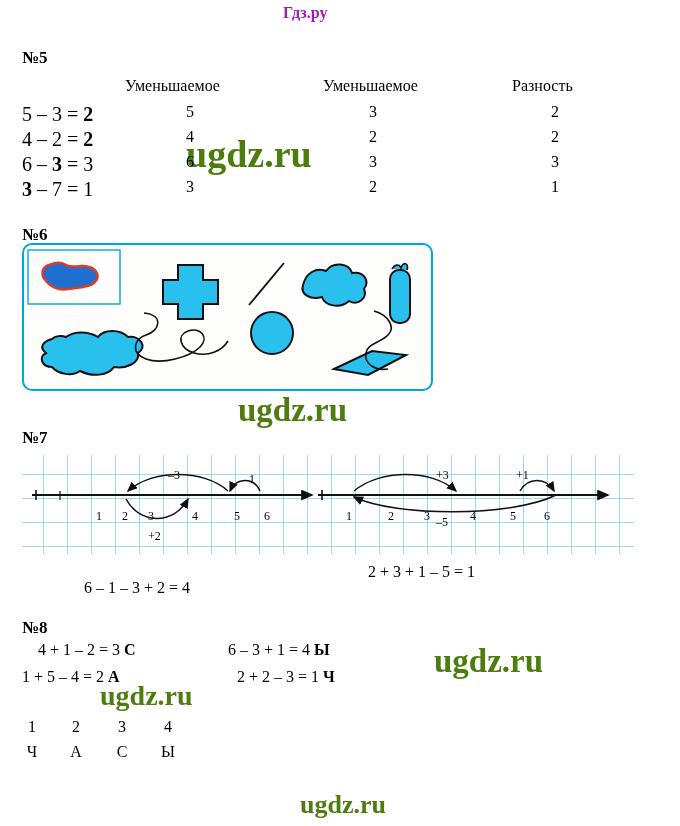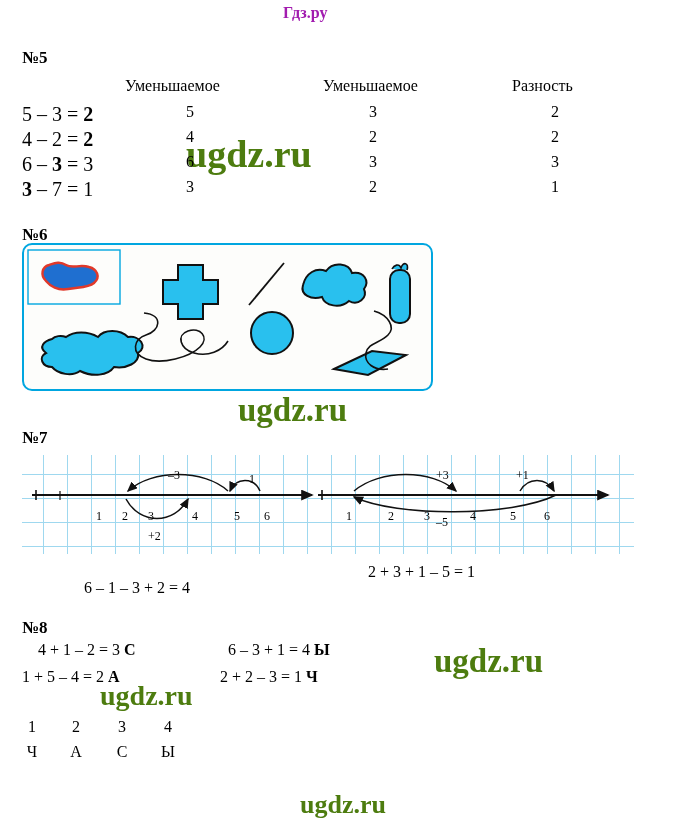--- a/index.html
+++ b/index.html
@@ -222,21 +222,21 @@
 <div class="eq-line" style="left:84px; top:563px;margin-top:16px;">6 – 1 – 3 + 2 = 4</div>
 <div class="eq-line" style="left:368px; top:563px;">2 + 3 + 1 – 5 = 1</div>
 
 <div class="tasknum" style="left:22px; top:618px;">№8</div>
 
 <div id="task8">
   <div class="l" style="left:38px; top:641px;"><span>4 + 1 – 2 = 3 </span><b>С</b></div>
   <div class="l" style="left:228px; top:641px;"><span>6 – 3 + 1 = 4 </span><b>Ы</b></div>
 
   <div class="l" style="left:22px; top:668px;"><span>1 + 5 – 4 = 2 </span><b>А</b></div>
-  <div class="l" style="left:220px; top:668px;"><span>2 + 2 – 3 = 1 </span><b>Ч</b></div>
+  <div class="l" style="left:237px; top:668px;"><span>2 + 2 – 3 = 1 </span><b>Ч</b></div>
 
   <div class="cell" style="left:22px; top:718px;">1</div>
   <div class="cell" style="left:66px; top:718px;">2</div>
   <div class="cell" style="left:112px; top:718px;">3</div>
   <div class="cell" style="left:158px; top:718px;">4</div>
 
   <div class="cell" style="left:22px; top:743px;">Ч</div>
   <div class="cell" style="left:66px; top:743px;">А</div>
   <div class="cell" style="left:112px; top:743px;">С</div>
   <div class="cell" style="left:158px; top:743px;">Ы</div>

